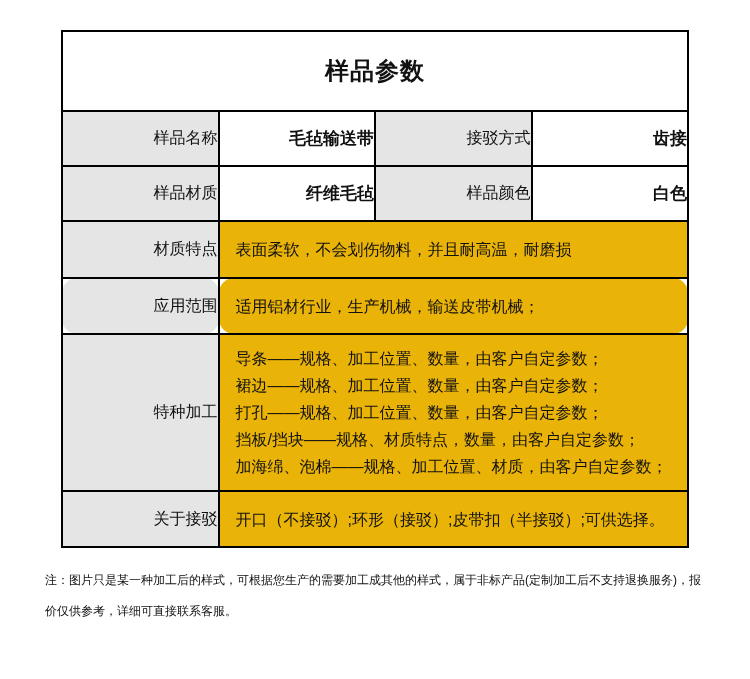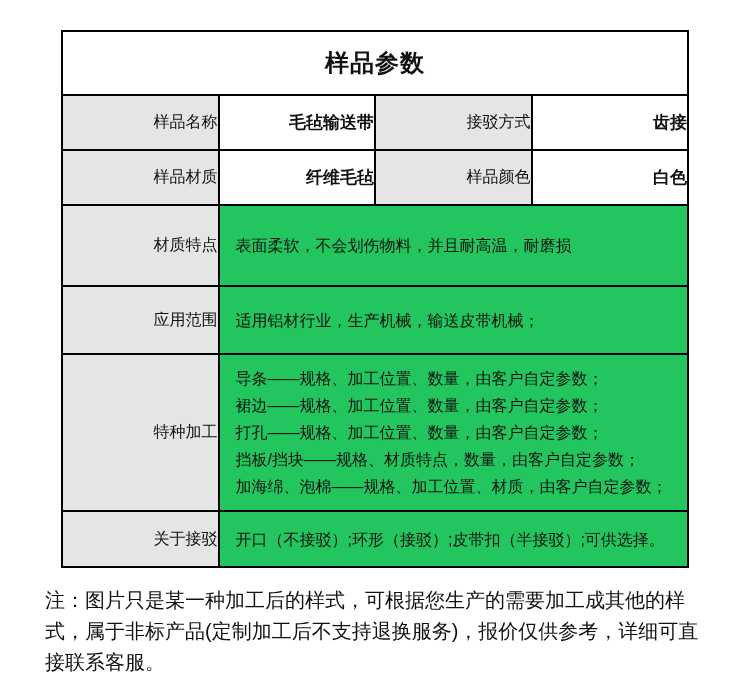--- a/index.html
+++ b/index.html
@@ -19,56 +19,56 @@
   .spec-table td {
     border: 2px solid var(--border, #000000);
     vertical-align: middle;
   }
   .col-label1 { width: 100px; }
   .col-value1 { width: 215px; }
   .col-label2 { width: 106px; }
   .col-value2 { width: 207px; }
 
   .title-cell {
-    height: 64px;
+    height: 80px;
     text-align: center;
     font-size: 24px;
     font-weight: bold;
     background: #ffffff;
     letter-spacing: 1px;
   }
   .label-cell {
     background: var(--label-bg, #e5e5e5);
     text-align: right;
     font-size: 16px;
     font-weight: normal;
   }
   .value-cell {
     background: #ffffff;
     text-align: right;
     font-size: 17px;
     font-weight: bold;
   }
   .spec-row td { height: 55px; }
-  .row-feature td { height: 81px; }
-  .row-apply td { height: 68px; }
+  .row-feature td { height: 57px; }
+  .row-apply td { height: 56px; border-radius: 15px; }
   .row-special td { height: 157px; }
   .row-joint td { height: 56px; }
   .content-cell {
-    background: #22c55e;
+    background: #eab308;
     text-align: left;
     font-size: 16px;
     padding: 8px 16px 8px 16px;
     line-height: 27px;
   }
   .note {
     width: 660px;
     margin: 17px auto 16px auto;
     padding-left: 0;
-    font-size: 20px;
+    font-size: 12px;
     line-height: 31px;
     text-align: left;
     color: var(--text, #111111);
   }
 </style>
 </head>
 <body>
 
 <table class="spec-table">
   <tbody>

